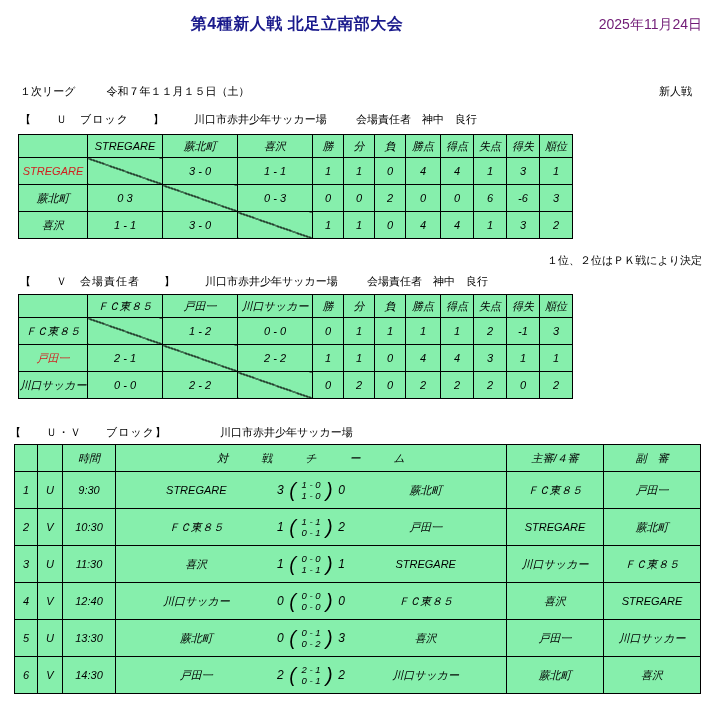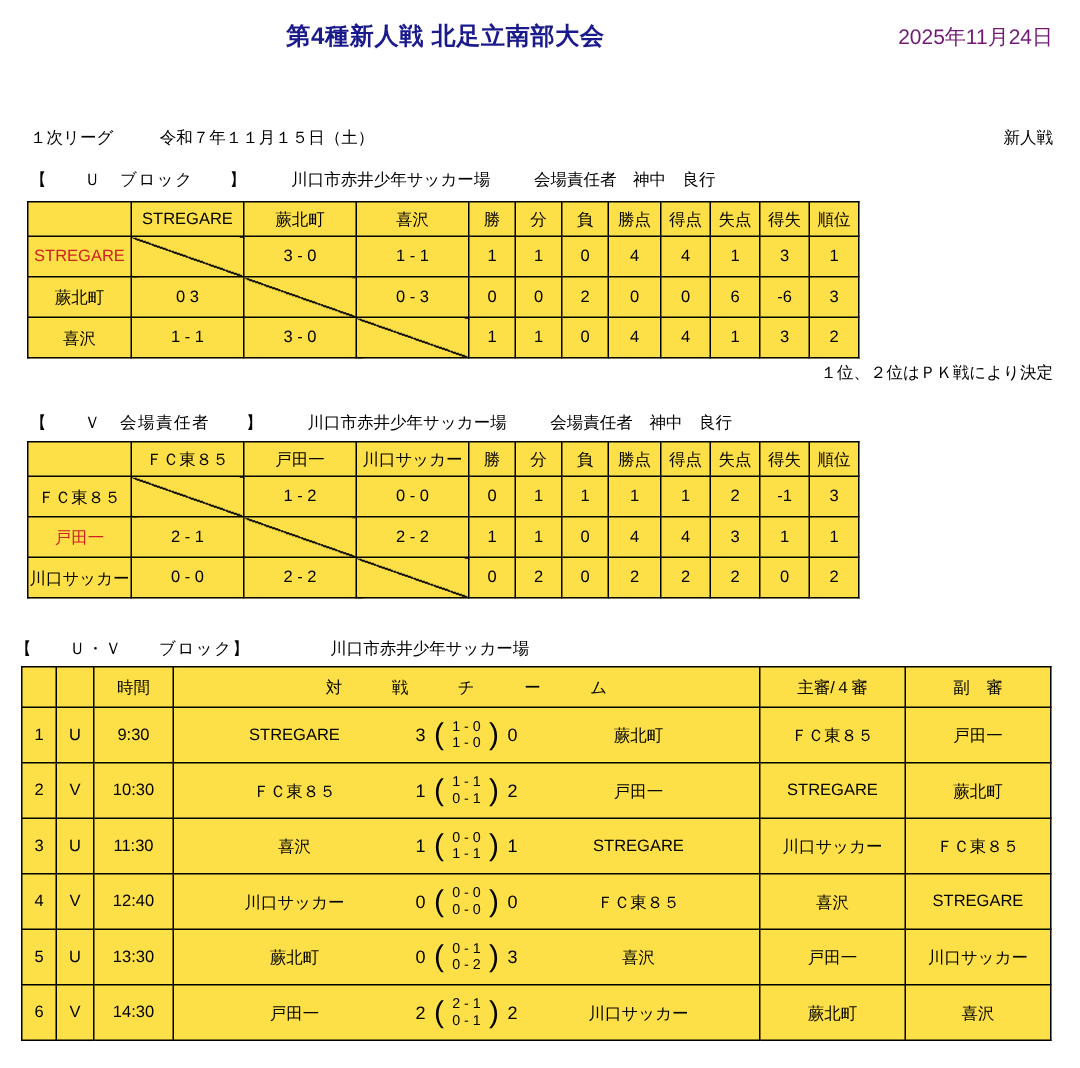--- a/index.html
+++ b/index.html
@@ -20,35 +20,36 @@
     letter-spacing:0.5px;
   }
   .hdr-date{
     position:absolute;right:18px;top:16px;font-size:14px;color:#701a75;font-weight:normal;
   }
   .subline{
     position:absolute;top:84px;left:20px;font-size:11px;
   }
   .subline .s2{margin-left:28px;}
   .subline-right{
-    position:absolute;top:84px;right:18px;font-size:11px;
+    position:absolute;top:84px;right:28px;font-size:11px;
   }
   .blockhead{
     position:absolute;font-size:11px;
   }
   .blockhead .bname{letter-spacing:1px;}
   .blockhead .venue{margin-left:26px;}
   .blockhead .resp{margin-left:26px;}
   .blockhead .respname{margin-left:8px;}
 
   table.grid{
     border-collapse:collapse;
     position:absolute;
     font-size:11px;
-    background:#fde047;
+    background:#86efac;
+    font-style:italic;
   }
   table.grid td,table.grid th{
     border:1px solid #000;
     text-align:center;
     vertical-align:middle;
     padding:0;
     font-weight:normal;
     font-size:11px;
   }
   .hcell{height:22px;}
@@ -56,21 +57,21 @@
   .teamname{font-size:11px;}
   .red{color:#d02020;}
   .diag{
     background:
       linear-gradient(to top right,
         transparent 0%, transparent calc(50% - 0.6px),
         #000 calc(50% - 0.6px), #000 calc(50% + 0.6px),
         transparent calc(50% + 0.6px), transparent 100%);
   }
   .note{
-    position:absolute;font-size:11px;
+    position:absolute;font-size:11px;margin-top:12px;
   }
   
   .match-score{
     display:flex;align-items:center;justify-content:center;gap:2px;
     font-size:11px;
   }
   .ms-left,.ms-right{width:14px;text-align:center;font-size:12px;}
   .brk{
     font-size:20px;line-height:18px;font-weight:300;
   }

